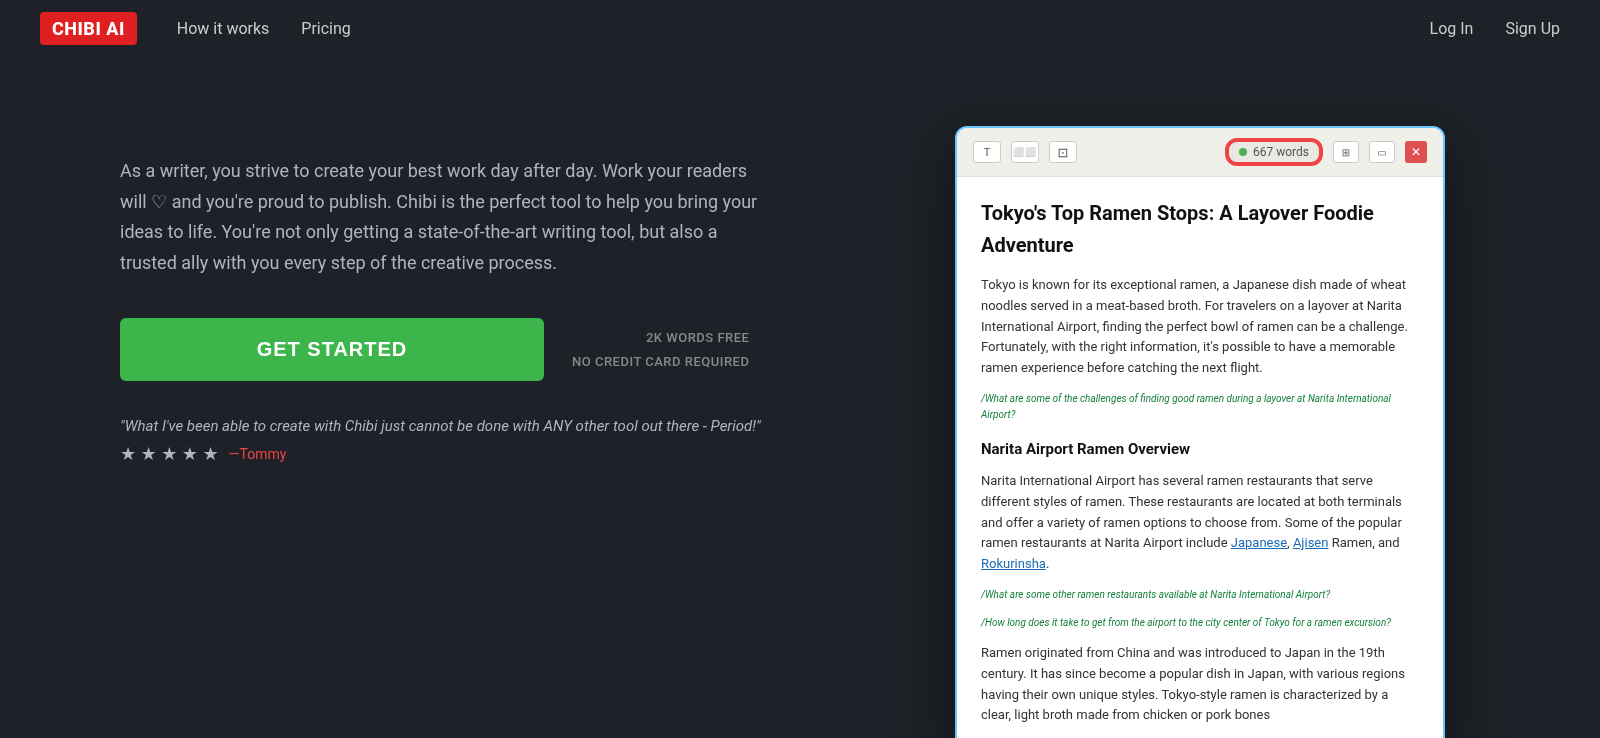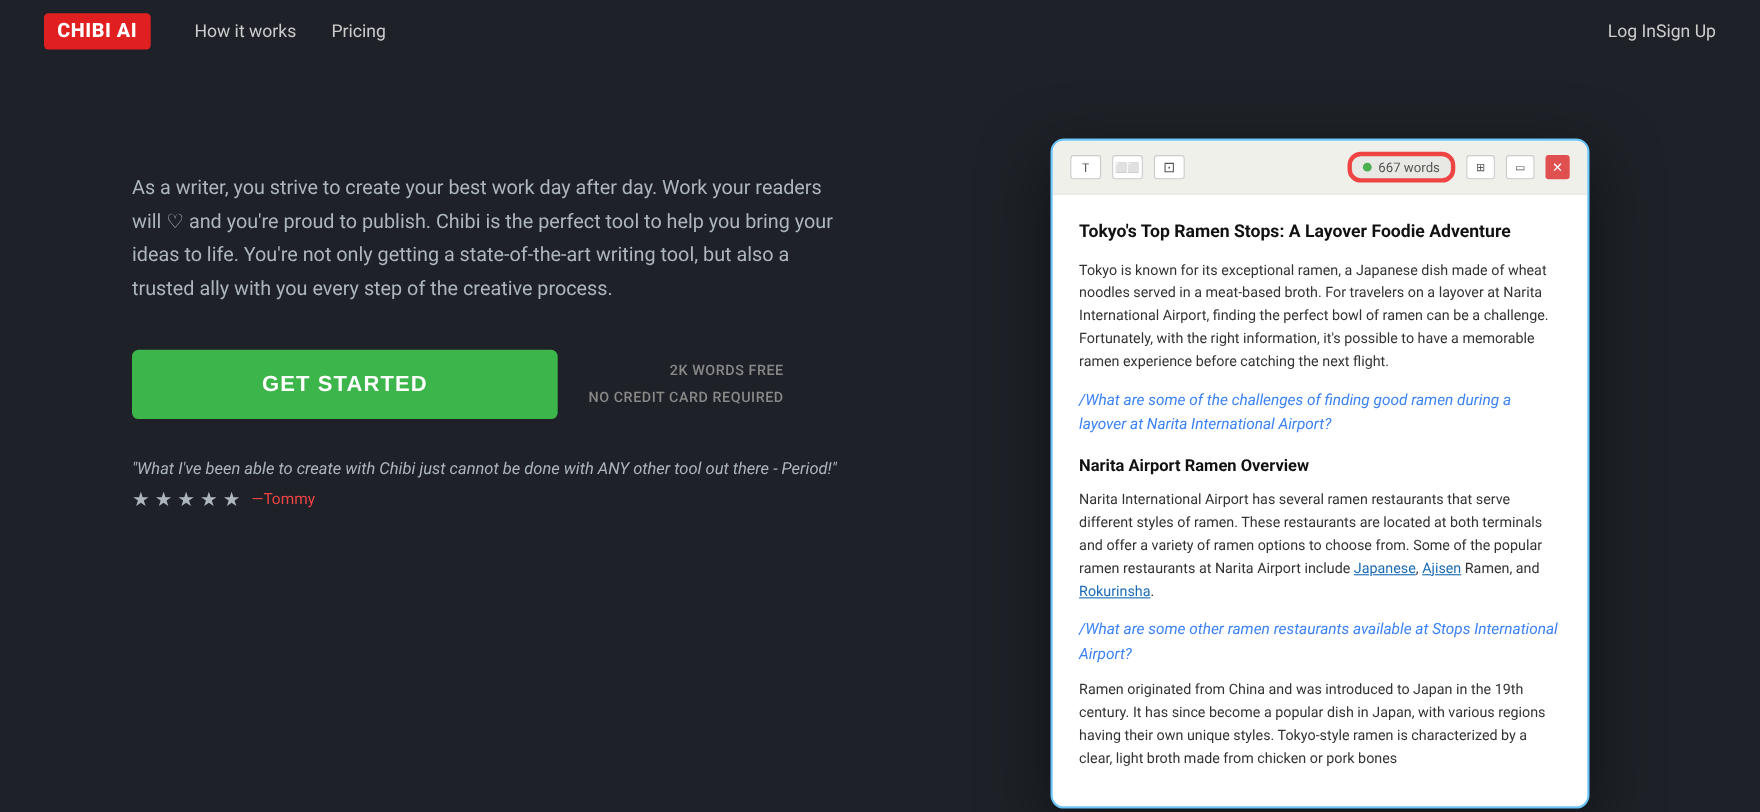--- a/index.html
+++ b/index.html
@@ -38,20 +38,21 @@
       flex: 1;
     }
     .nav-link {
       color: #ccc;
       text-decoration: none;
       font-size: 16px;
       font-weight: 400;
     }
     .nav-right {
       display: flex;
+      gap: 32px;
       align-items: flex-end;
     }
     .nav-right a {
       color: #ccc;
       text-decoration: none;
       font-size: 16px;
       font-weight: 400;
     }
 
     
@@ -95,21 +96,21 @@
       background-color: #3cb54a;
       color: #fff;
       font-size: 20px;
       font-weight: 700;
       letter-spacing: 1px;
       border: none;
       border-radius: 6px;
       padding: 20px 60px;
       cursor: pointer;
       text-transform: uppercase;
-      width: 387px;
+      width: 424px;
     }
 
     .cta-note {
       color: #888;
       font-size: 13px;
       line-height: 1.8;
       font-weight: 500;
       text-transform: uppercase;
       letter-spacing: 0.5px;
       text-align: right;
@@ -228,44 +229,44 @@
 
     .editor-content {
       padding: 20px 24px;
       background: #fff;
       color: #222;
       font-size: 13px;
       line-height: 1.6;
     }
 
     .editor-content h1 {
-      font-size: 16px;
+      font-size: 20px;
       font-weight: 700;
       margin-bottom: 14px;
       color: #111;
     }
 
     .editor-content p {
       margin-bottom: 12px;
       color: #333;
       font-size: 13px;
     }
 
     .editor-content h2 {
       font-size: 15px;
       font-weight: 700;
       margin-bottom: 10px;
       margin-top: 14px;
       color: #111;
     }
 
     .editor-content .ai-prompt {
-      color: #3b82f6;
+      color: #15803d;
       font-style: italic;
-      font-size: 14px;
+      font-size: 10px;
     }
 
     .editor-content a {
       color: #1a6bb5;
       text-decoration: underline;
     }
   </style>
 </head>
 <body>
 
@@ -316,18 +317,19 @@
         <div class="toolbar-btn">▭</div>
         <div class="close-btn">✕</div>
       </div>
 
       <div class="editor-content">
         <h1>Tokyo's Top Ramen Stops: A Layover Foodie Adventure</h1>
         <p>Tokyo is known for its exceptional ramen, a Japanese dish made of wheat noodles served in a meat-based broth. For travelers on a layover at Narita International Airport, finding the perfect bowl of ramen can be a challenge. Fortunately, with the right information, it's possible to have a memorable ramen experience before catching the next flight.</p>
         <p class="ai-prompt">/What are some of the challenges of finding good ramen during a layover at Narita International Airport?</p>
         <h2>Narita Airport Ramen Overview</h2>
         <p>Narita International Airport has several ramen restaurants that serve different styles of ramen. These restaurants are located at both terminals and offer a variety of ramen options to choose from. Some of the popular ramen restaurants at Narita Airport include <a>Japanese</a>, <a>Ajisen</a> Ramen, and <a>Rokurinsha</a>.</p>
-        <p class="ai-prompt">/What are some other ramen restaurants available at Stops International Airport?</p>
+        <p class="ai-prompt">/What are some other ramen restaurants available at Narita International Airport?</p>
+        <p class="ai-prompt">/How long does it take to get from the airport to the city center of Tokyo for a ramen excursion?</p>
         <p>Ramen originated from China and was introduced to Japan in the 19th century. It has since become a popular dish in Japan, with various regions having their own unique styles. Tokyo-style ramen is characterized by a clear, light broth made from chicken or pork bones</p>
       </div>
     </div>
   </div>
 </section>
 
 </body></html>

